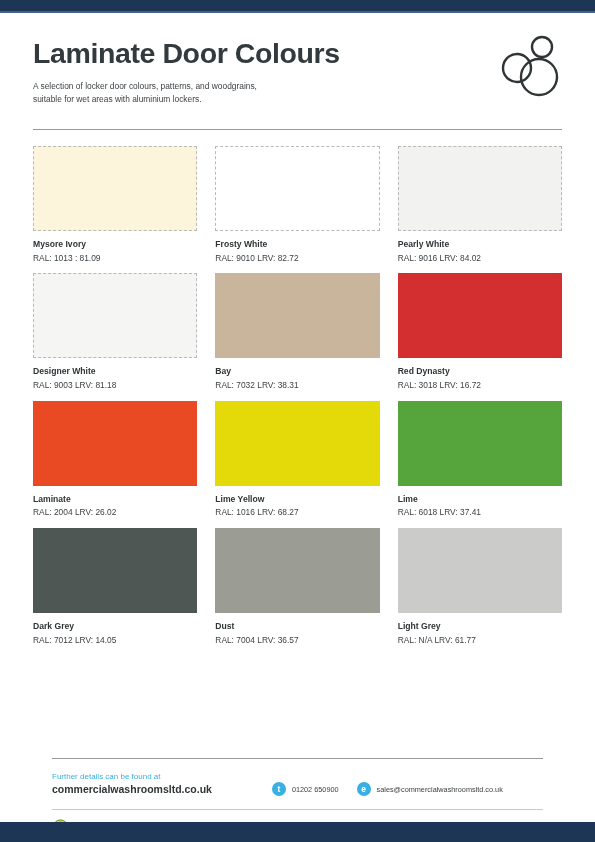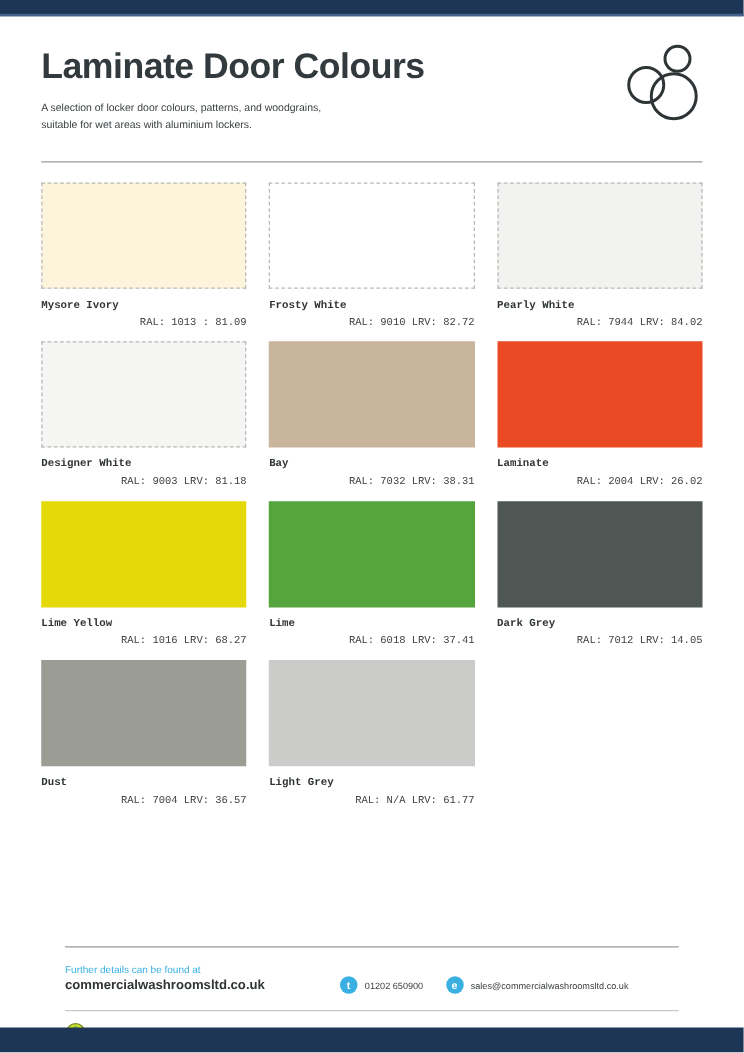--- a/index.html
+++ b/index.html
@@ -77,41 +77,40 @@
 
   
   .grid {
     padding: 16px 33px 0 33px;
     display: grid;
     grid-template-columns: repeat(3, 1fr);
     column-gap: 18px;
     row-gap: 0;
     flex: none;
   }
-  .cell { padding-bottom: 10px; font-family: Liberation Mono, monospace; }
+  .cell { padding-bottom: 10px; }
   .swatch {
     height: 85px;
     width: 100%;
   }
   .swatch.dashed {
     border: 1px dashed #b9b9b9;
   }
   .name {
     margin-top: 8px;
     font-size: 8.6px;
     font-weight: bold;
     color: #2f3436;
     line-height: 1.25;
   }
   .spec {
     margin-top: 3px;
     font-size: 8.4px;
     color: #3d4245;
     line-height: 1.25;
-    text-align: right;
   }
 
   
   .footer {
     margin-top: auto;
     padding: 0 52px;
     position: relative;
   }
   .rule-foot { margin: 0 0 12px 0; height: 1px; background: #9a9a9a; }
   .foot-row {
@@ -230,35 +229,40 @@
 
     <div class="cell">
       <div class="swatch dashed" style="background: rgb(255, 255, 255);"></div>
       <div class="name">Frosty White</div>
       <div class="spec">RAL: 9010  LRV: 82.72</div>
     </div>
 
     <div class="cell">
       <div class="swatch dashed" style="background: rgb(242, 242, 240);"></div>
       <div class="name">Pearly White</div>
-      <div class="spec">RAL: 7944  LRV: 84.02</div>
+      <div class="spec">RAL: 9016  LRV: 84.02</div>
     </div>
 
     <div class="cell">
       <div class="swatch dashed" style="background: rgb(245, 245, 244);"></div>
       <div class="name">Designer White</div>
       <div class="spec">RAL: 9003  LRV: 81.18</div>
     </div>
 
     <div class="cell">
       <div class="swatch" style="background: rgb(201, 180, 156);"></div>
       <div class="name">Bay</div>
       <div class="spec">RAL: 7032  LRV: 38.31</div>
     </div>
 
+    <div class="cell">
+      <div class="swatch" style="background: rgb(211, 47, 48);"></div>
+      <div class="name">Red Dynasty</div>
+      <div class="spec">RAL: 3018  LRV: 16.72</div>
+    </div>
 
     <div class="cell">
       <div class="swatch" style="background: rgb(233, 74, 36);"></div>
       <div class="name">Laminate</div>
       <div class="spec">RAL: 2004  LRV: 26.02</div>
     </div>
 
     <div class="cell">
       <div class="swatch" style="background: rgb(228, 218, 9);"></div>
       <div class="name">Lime Yellow</div>

